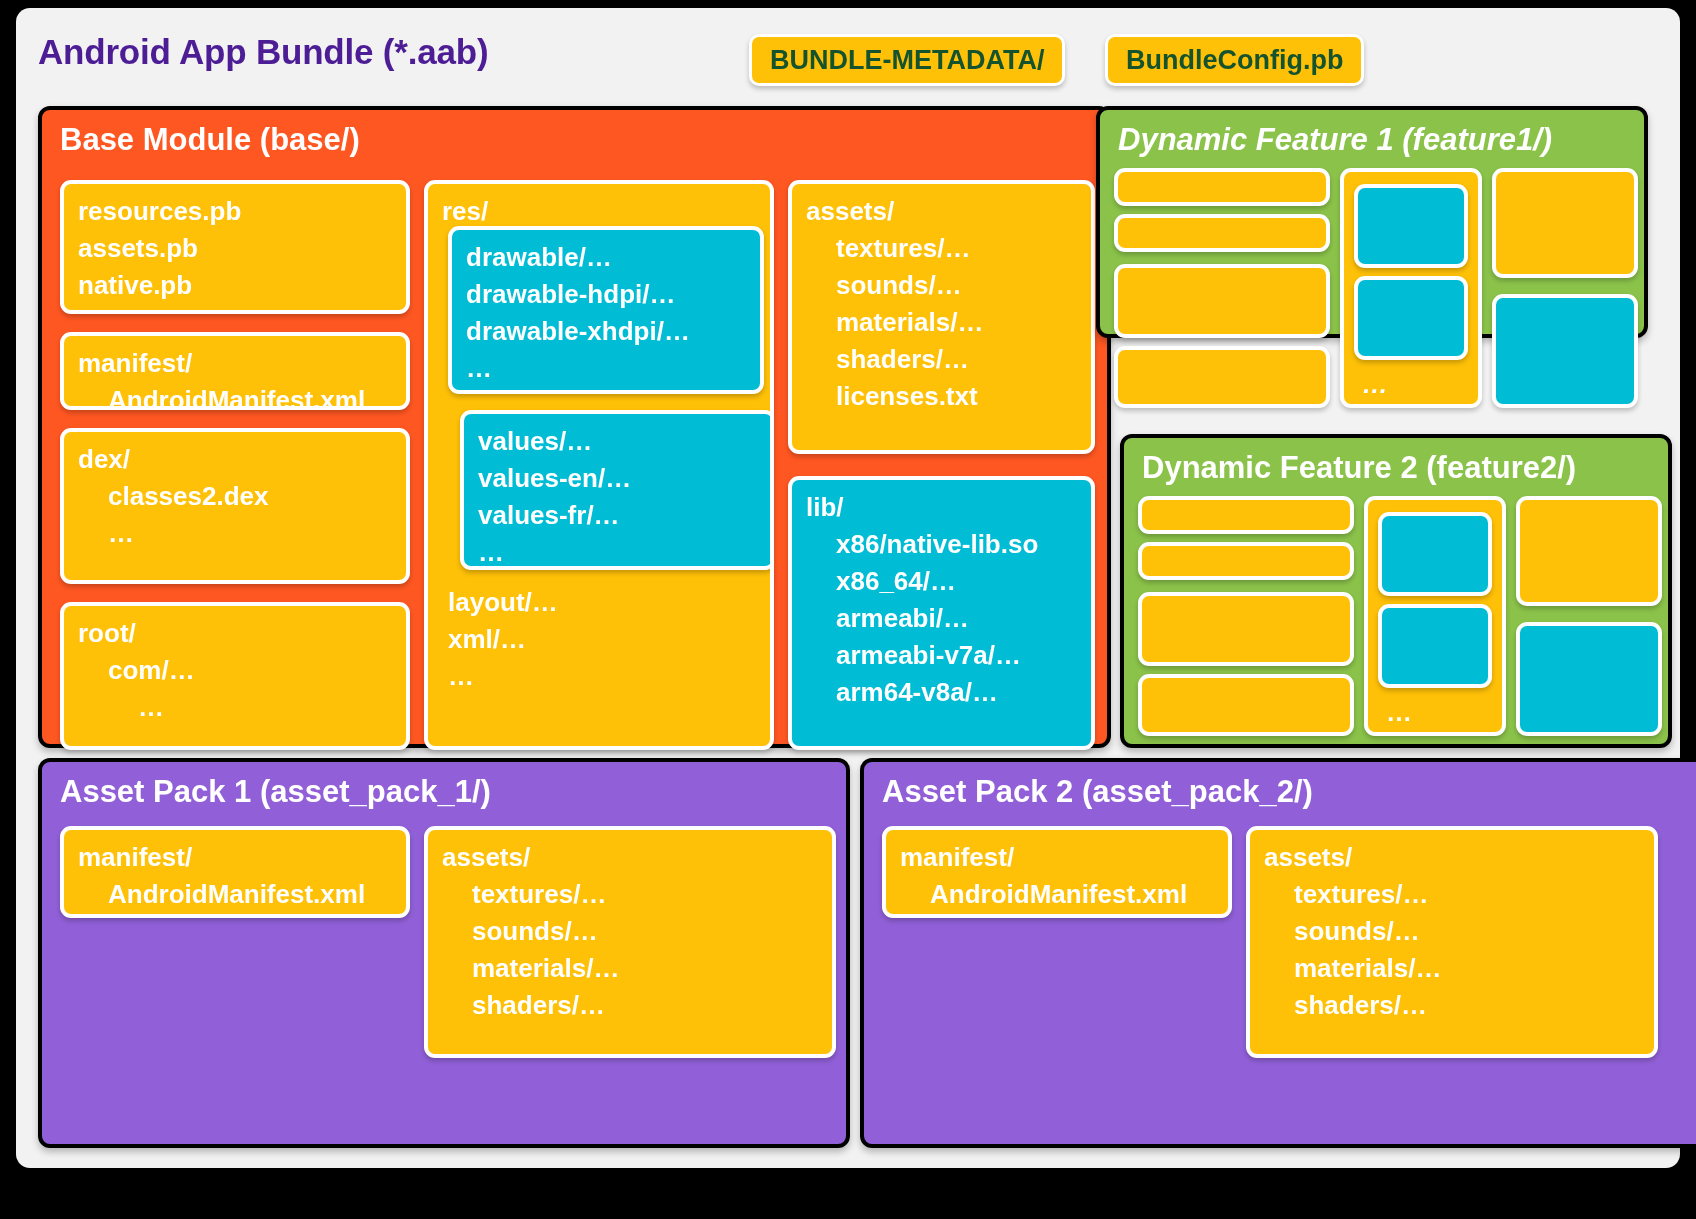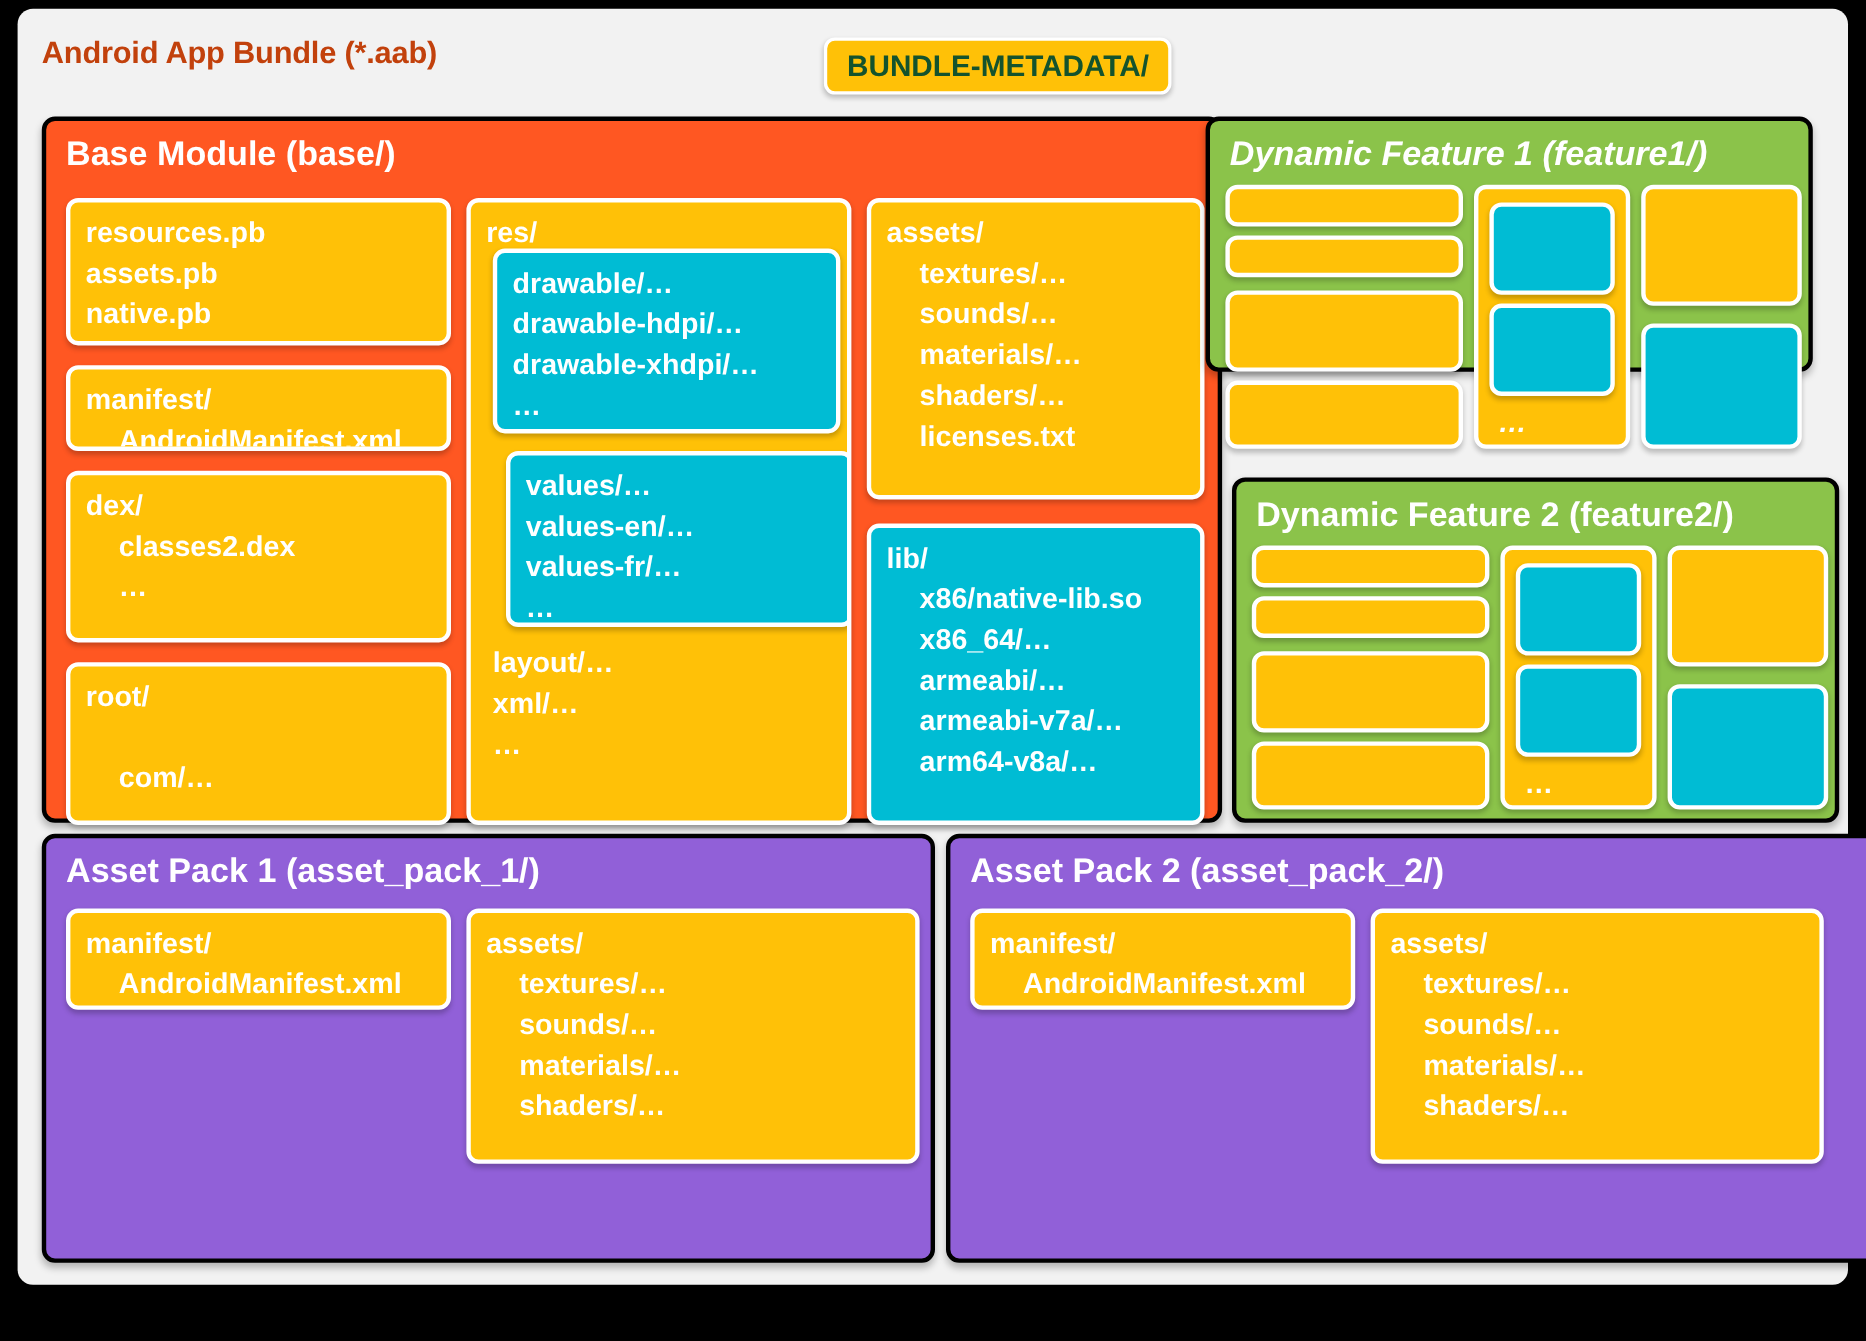--- a/index.html
+++ b/index.html
@@ -21,23 +21,23 @@
   }
 
   
   #bundle-header {
     position: absolute;
     left: 0; top: 0; right: 0; height: 92px;
   }
   #bundle-title {
     position: absolute;
     left: 22px; top: 24px;
-    font-size: 28px;
-    font-weight: 700;
-    color: #c2410c;
+    font-size: 35px;
+    font-weight: 700;
+    color: #4c1d95;
     letter-spacing: -.2px;
     white-space: nowrap;
   }
   .meta-chip {
     position: absolute;
     top: 26px;
     height: 52px;
     background: #FFC107;
     border: 3px solid #FFFFFF;
     border-radius: 10px;
@@ -132,20 +132,21 @@
   .ap-manifest { font-size: 26px; }
 </style>
 </head>
 <body>
 
 <div id="bundle-card">
 
   <div id="bundle-header">
     <div id="bundle-title">Android App Bundle (*.aab)</div>
     <div class="meta-chip" id="meta-bundle-metadata">BUNDLE-METADATA/</div>
+    <div class="meta-chip" id="meta-bundle-config">BundleConfig.pb</div>
   </div>
 
   <div class="panel c-orange" id="base-module">
     <div class="panel-title">Base Module (base/)</div>
 
     <div id="base-col-left">
         <div class="box b-yellow" style="left: 0px; width: 350px; top: 0px; height: 134px;">
           <span class="ln">resources.pb</span>
           <span class="ln">assets.pb</span>
           <span class="ln">native.pb</span>
@@ -154,21 +155,21 @@
           <span class="ln">manifest/</span>
           <span class="ln" style="padding-left: 30px;">AndroidManifest.xml</span>
         </div>
         <div class="box b-yellow" style="left: 0px; width: 350px; top: 248px; height: 156px;">
           <span class="ln">dex/</span>
           <span class="ln" style="padding-left: 30px;">classes2.dex</span>
           <span class="ln" style="padding-left: 30px;">…</span>
         </div>
         <div class="box b-yellow" style="left: 0px; width: 350px; top: 422px; height: 148px;">
           <span class="ln">root/</span>
-          <span class="ln" style="padding-left: 30px; margin-top: 36px;">com/…</span>
+          <span class="ln" style="padding-left: 30px;">com/…</span>
           <span class="ln" style="padding-left: 60px;">…</span>
         </div>
       </div>
     <div id="base-col-res">
         <div class="box b-yellow" style="left: 0px; top: 0px; width: 350px; height: 570px; position: absolute;">
           <span class="ln">res/</span>
           <div class="box b-cyan" style="position: absolute; left: 20px; width: 316px; top: 42px; height: 168px;">
             <span class="ln">drawable/…</span>
             <span class="ln">drawable-hdpi/…</span>
             <span class="ln">drawable-xhdpi/…</span>

